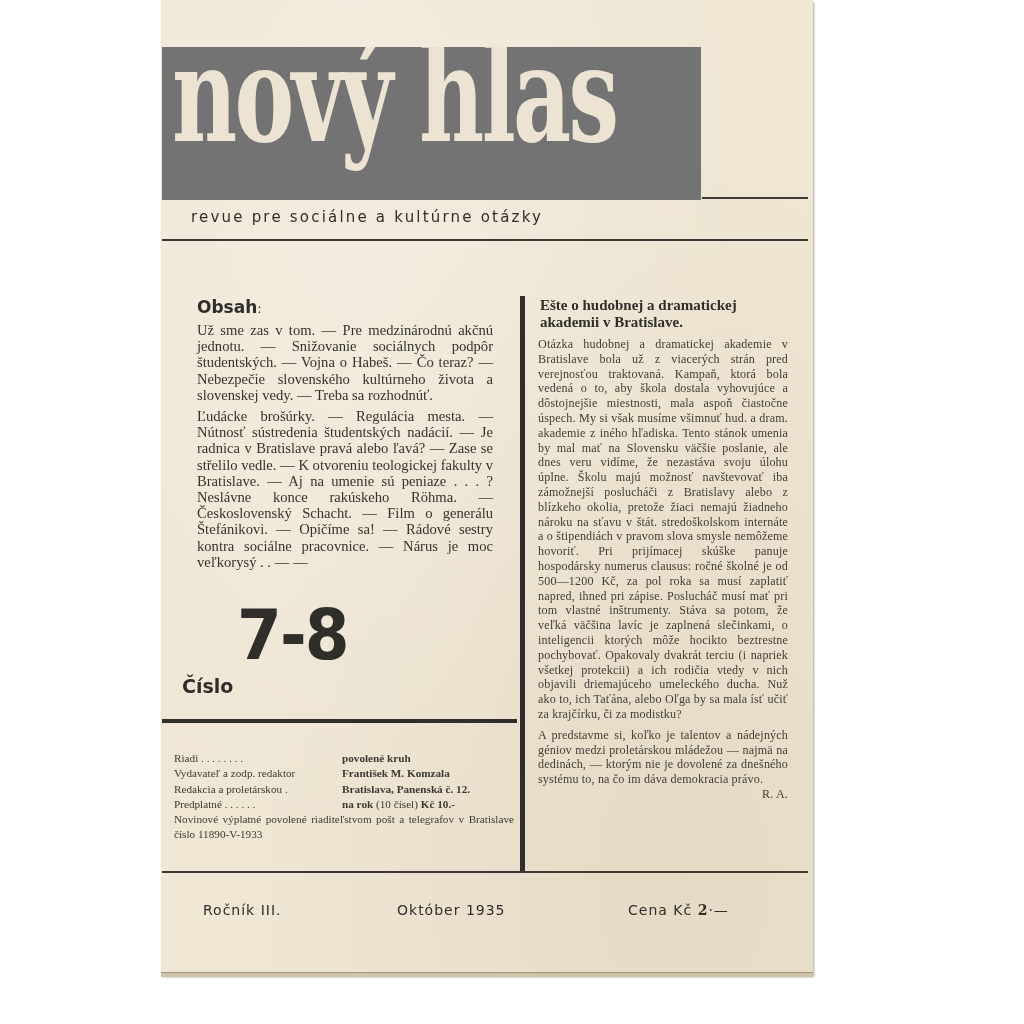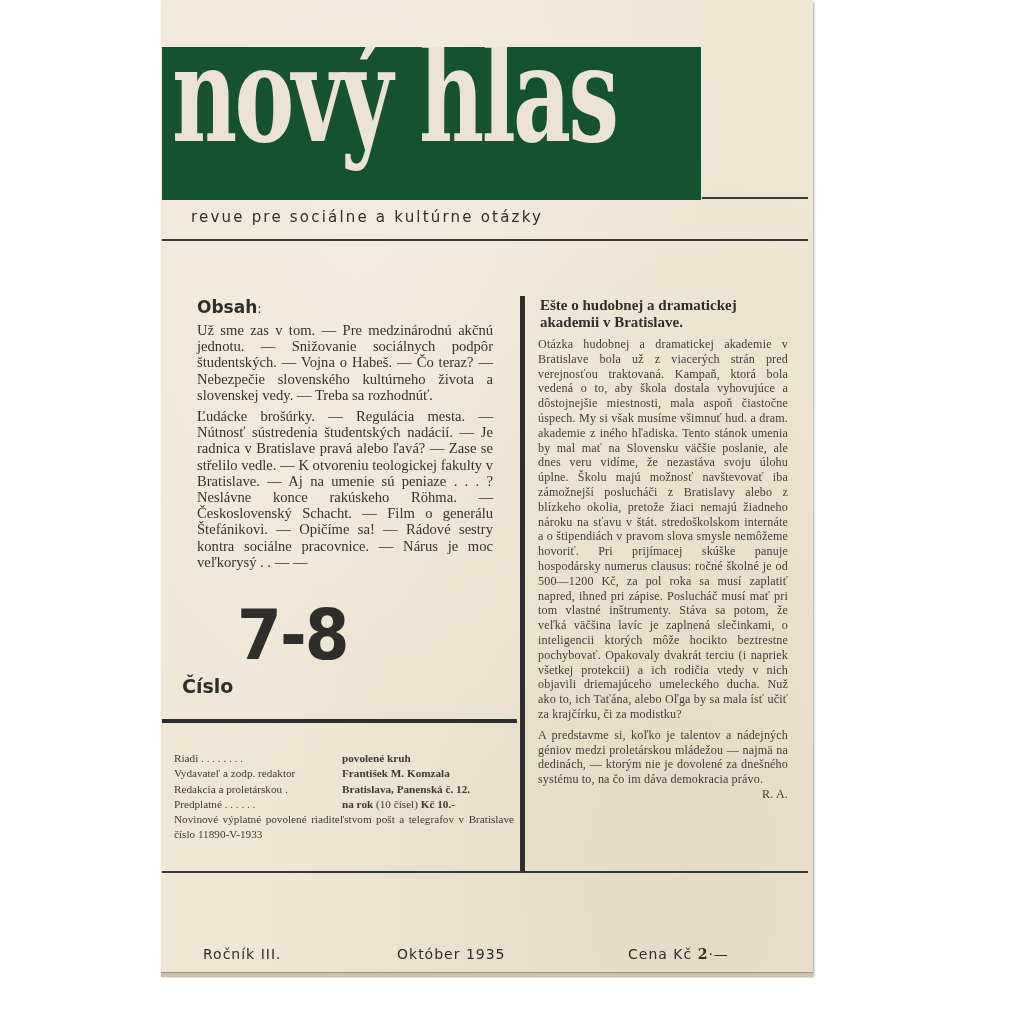--- a/index.html
+++ b/index.html
@@ -17,21 +17,21 @@
     background: radial-gradient(ellipse at 30% 20%, rgba(255,255,255,0.25), rgba(0,0,0,0) 60%),
                 radial-gradient(ellipse at 80% 90%, rgba(160,130,90,0.12), rgba(0,0,0,0) 60%);
     pointer-events: none;
   }
   .page-bottom-edge {
     position: absolute; left: 0; right: 0; bottom: -2px; height: 4px;
     background: #cfc2a8; border-top: 1px solid #9e937c;
   }
   .masthead {
     position: absolute; left: 1px; top: 47px; width: 539px; height: 153px;
-    background: #14532d;
+    background: #737373;
     overflow: hidden;
   }
   .masthead-title {
     position: absolute; left: 10px; top: -18px;
     font-family: "DejaVu Serif", serif; font-weight: bold;
     font-size: 132px; line-height: 1; color: #ece3d2;
     letter-spacing: -4px;
     transform: scaleX(0.68); transform-origin: left top;
     white-space: nowrap;
   }
@@ -79,21 +79,21 @@
     position: absolute; left: 377px; top: 337px; width: 250px;
     font-family: "Liberation Serif", serif; font-size: 12.1px; line-height: 14.8px;
     text-align: justify; color: #403e37; letter-spacing: 0.15px;
   }
   .article-body p { margin: 0 0 6px 0; }
   .signature { float: right; }
   .footer {
     position: absolute; top: 902px; left: 0; right: 0;
     font-family: "DejaVu Sans", sans-serif; font-size: 14px; letter-spacing: 1px; color: #2f2e2a;
   }
-  .footer span { position: absolute; white-space: nowrap; margin-top: 44px; }
+  .footer span { position: absolute; white-space: nowrap; }
   .footer .price-num { font-family: "DejaVu Serif", serif; font-weight: bold; }
 </style>
 </head>
 <body>
 
 <div class="page">
 
   <div class="masthead">
     <div class="masthead-title">nový hlas</div>
   </div>

